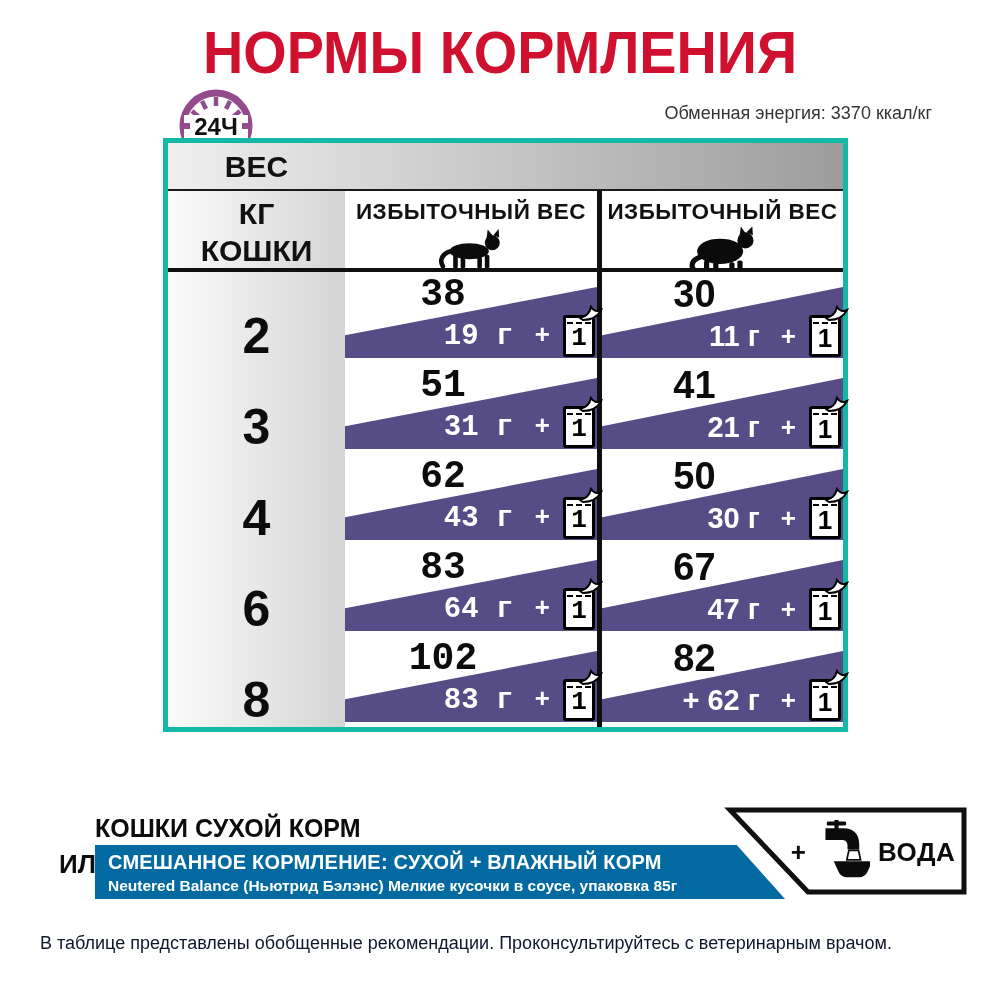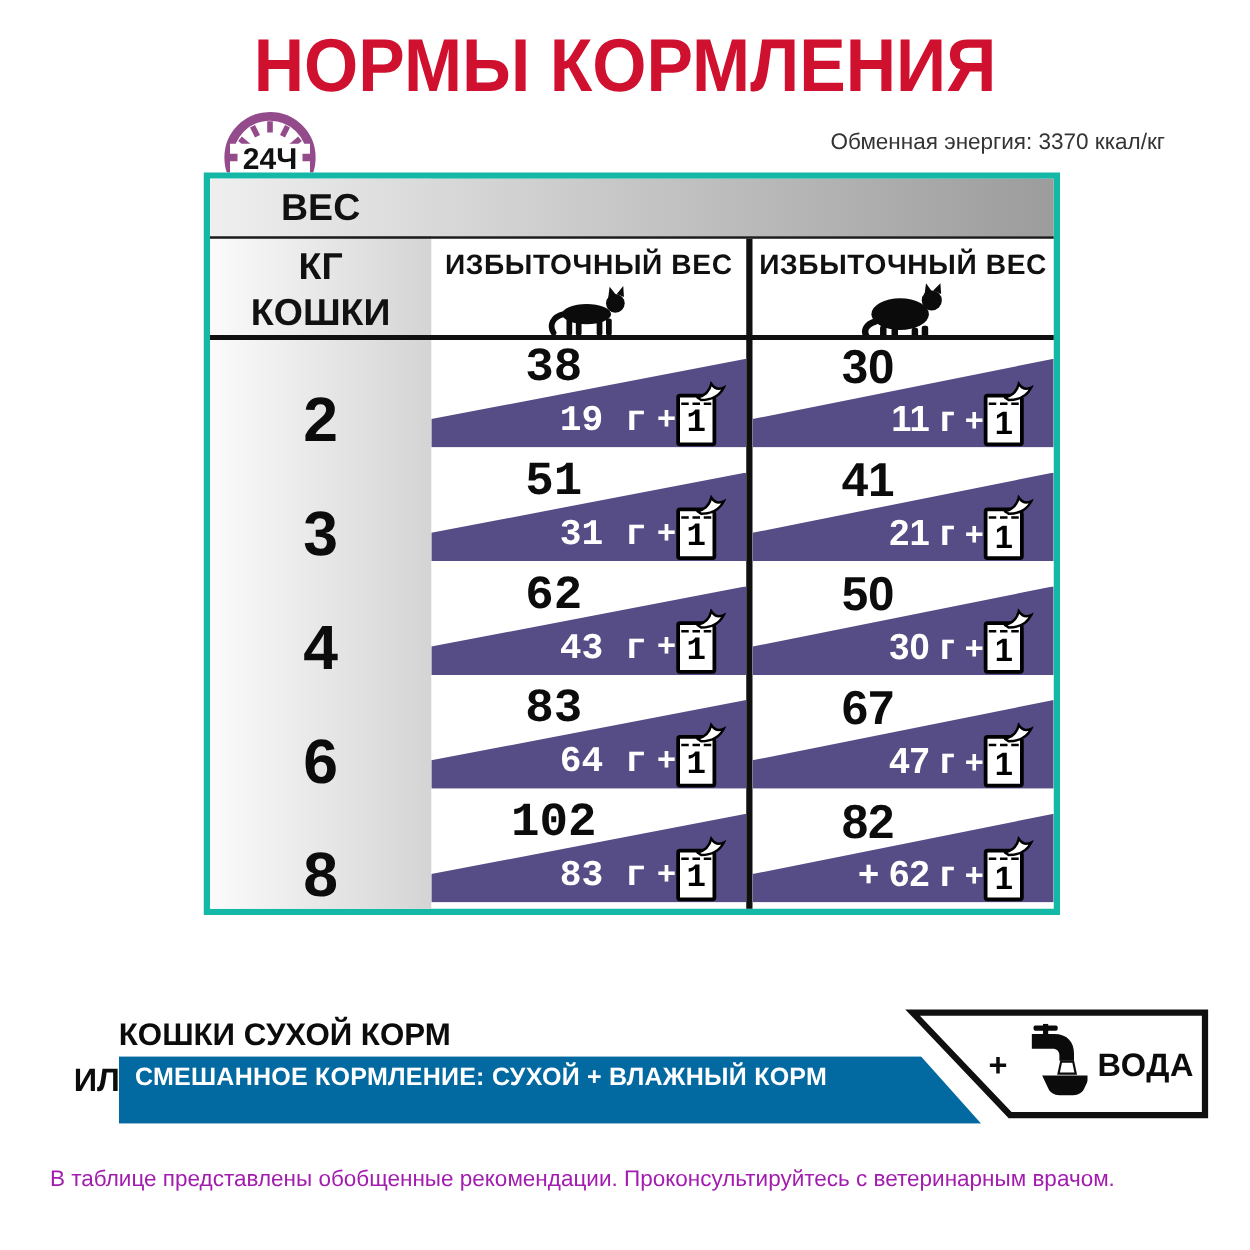--- a/index.html
+++ b/index.html
@@ -45,21 +45,21 @@
           align-items:center; justify-content:center; padding-top:36px;
           font-size:50px; font-weight:bold; color:#0c0c0c; }
   .cell { position:absolute; top:0; bottom:0; }
   .cell-a { left:177px; width:252px;font-family:Liberation Mono, monospace; }
   .cell-b { left:434px; width:241px; }
   .dry { position:absolute; top:1px; left:0; right:0; text-align:center;
          transform:translateX(-28px); font-size:38px; font-weight:bold; color:#0c0c0c; }
   .wedge { position:absolute; left:0; right:0; top:15px; bottom:5px; background:#564c86;
            clip-path:polygon(0 68%, 100% 0, 100% 100%, 0 100%); }
   .mixline { position:absolute; left:0; right:0; bottom:4px; height:46px; display:flex;
-             align-items:center; justify-content:flex-end; padding-right:24px; }
+             align-items:center; justify-content:flex-end; gap:13px; padding-right:2px; }
   .mixval { color:#fff; font-size:29px; font-weight:bold; margin-right:8px; white-space:nowrap; }
   .plus { color:#fff; font-size:26px; font-weight:bold; }
   .pouch { position:relative; width:32px; height:42px; background:#fff; border:3px solid #000;
            border-radius:3px 5px 3px 3px; display:flex; align-items:flex-end; justify-content:center; }
   .pouch .num { font-size:26px; font-weight:bold; color:#000; line-height:1; padding-bottom:3px; }
   .pouch .dash { position:absolute; top:4px; left:1px; right:1px; border-top:2px dashed #000; }
   .pouch .flap { position:absolute; top:-13px; right:-11px; }
 
   
   .dryonly { position:absolute; left:95px; top:814px; font-size:25px; font-weight:bold; color:#0c0c0c; }
@@ -69,21 +69,21 @@
   .mixedbox .l1 { font-size:20px; font-weight:bold; letter-spacing:.2px; }
   .mixedbox .l2 { font-size:15.5px; font-weight:bold; margin-top:3px; }
 
   .waterbox { position:absolute; left:718px; top:806px; width:260px; height:95px; }
   .watersvg { position:absolute; left:0; top:0; }
   .watercontent { position:absolute; left:62px; top:8px; right:12px; bottom:10px;
                   display:flex; align-items:center; justify-content:center; gap:8px; }
   .waterplus { font-size:26px; font-weight:bold; color:#0c0c0c; }
   .waterlbl { font-size:26px; font-weight:bold; color:#0c0c0c; letter-spacing:.5px; }
 
-  .footer { position:absolute; left:40px; top:933px; font-size:18px; color:#a21caf; }
+  .footer { position:absolute; left:40px; top:933px; font-size:18px; color:#0f172a; }
 </style>
 </head>
 <body>
 
 <div class="stage">
 
   <div class="title">НОРМЫ КОРМЛЕНИЯ</div>
   <div class="energy">Обменная энергия: 3370 ккал/кг</div>
 
   <div class="icon24">
@@ -324,20 +324,21 @@
         </div>
 
       </div>
     </div>
   </div>
 
   <div class="dryonly">КОШКИ СУХОЙ КОРМ</div>
   <div class="orlbl">ИЛИ</div>
   <div class="mixedbox">
     <div class="l1">СМЕШАННОЕ КОРМЛЕНИЕ: СУХОЙ + ВЛАЖНЫЙ КОРМ</div>
+    <div class="l2">Neutered Balance (Ньютрид Бэлэнс) Мелкие кусочки в соусе, упаковка 85г</div>
   </div>
 
   <div class="waterbox">
     <svg class="watersvg" width="260" height="95" viewBox="0 0 260 95">
       <polygon points="12,4 246,4 246,86 90,86" fill="#fff" stroke="#101010" stroke-width="5"></polygon>
     </svg>
     <div class="watercontent">
       <span class="waterplus">+</span>
       <span>
         <svg width="56" height="62" viewBox="0 0 80 90" fill="#0b0b0b">

